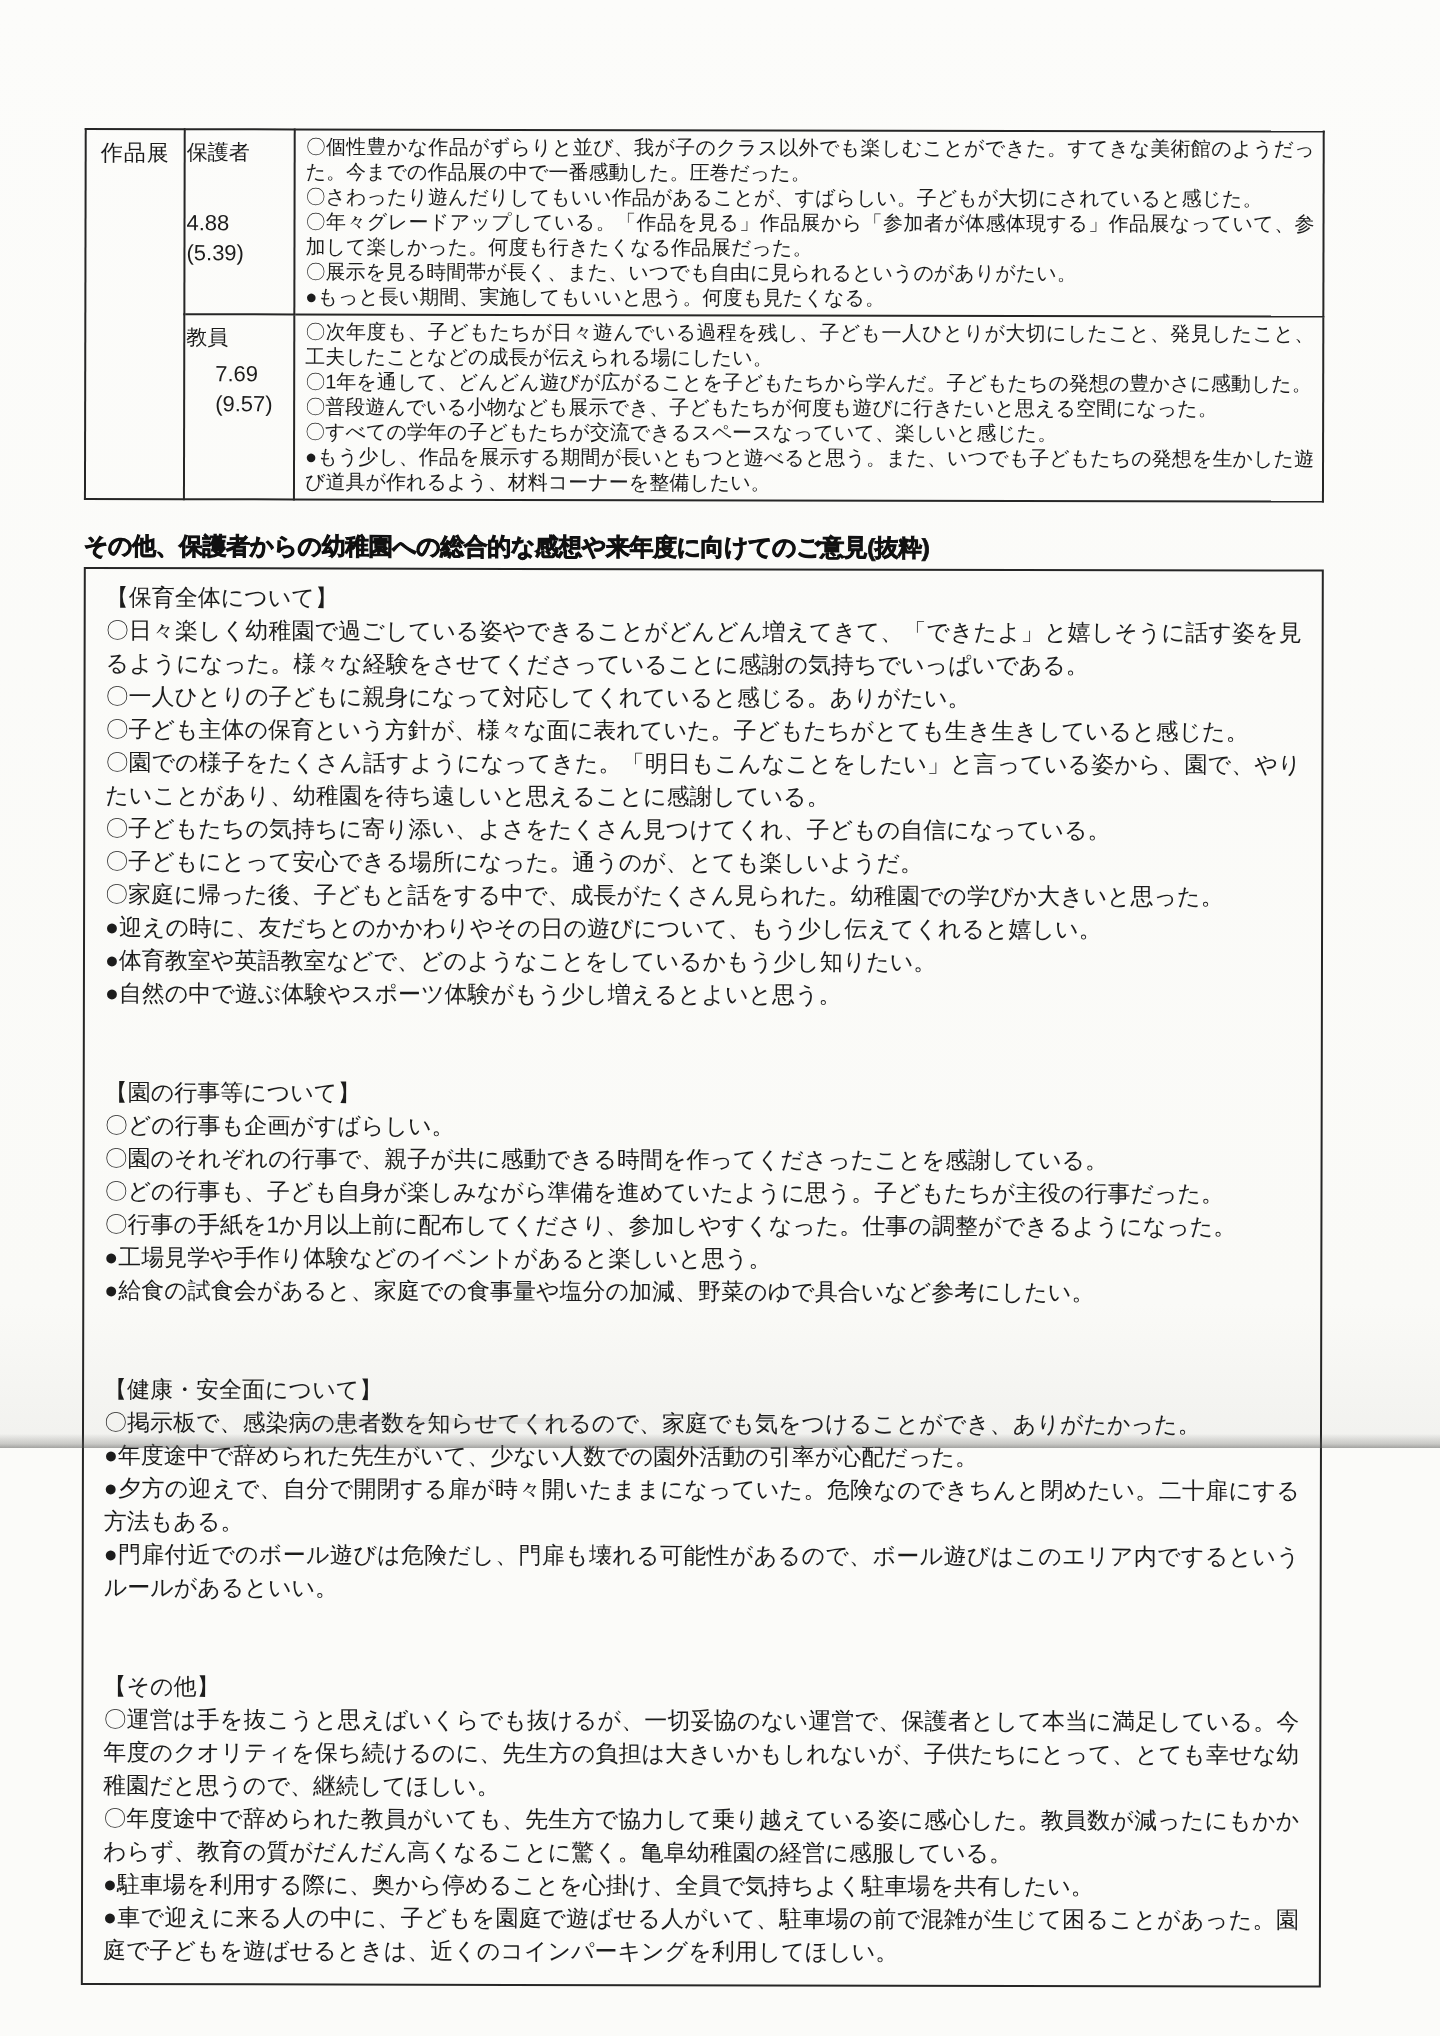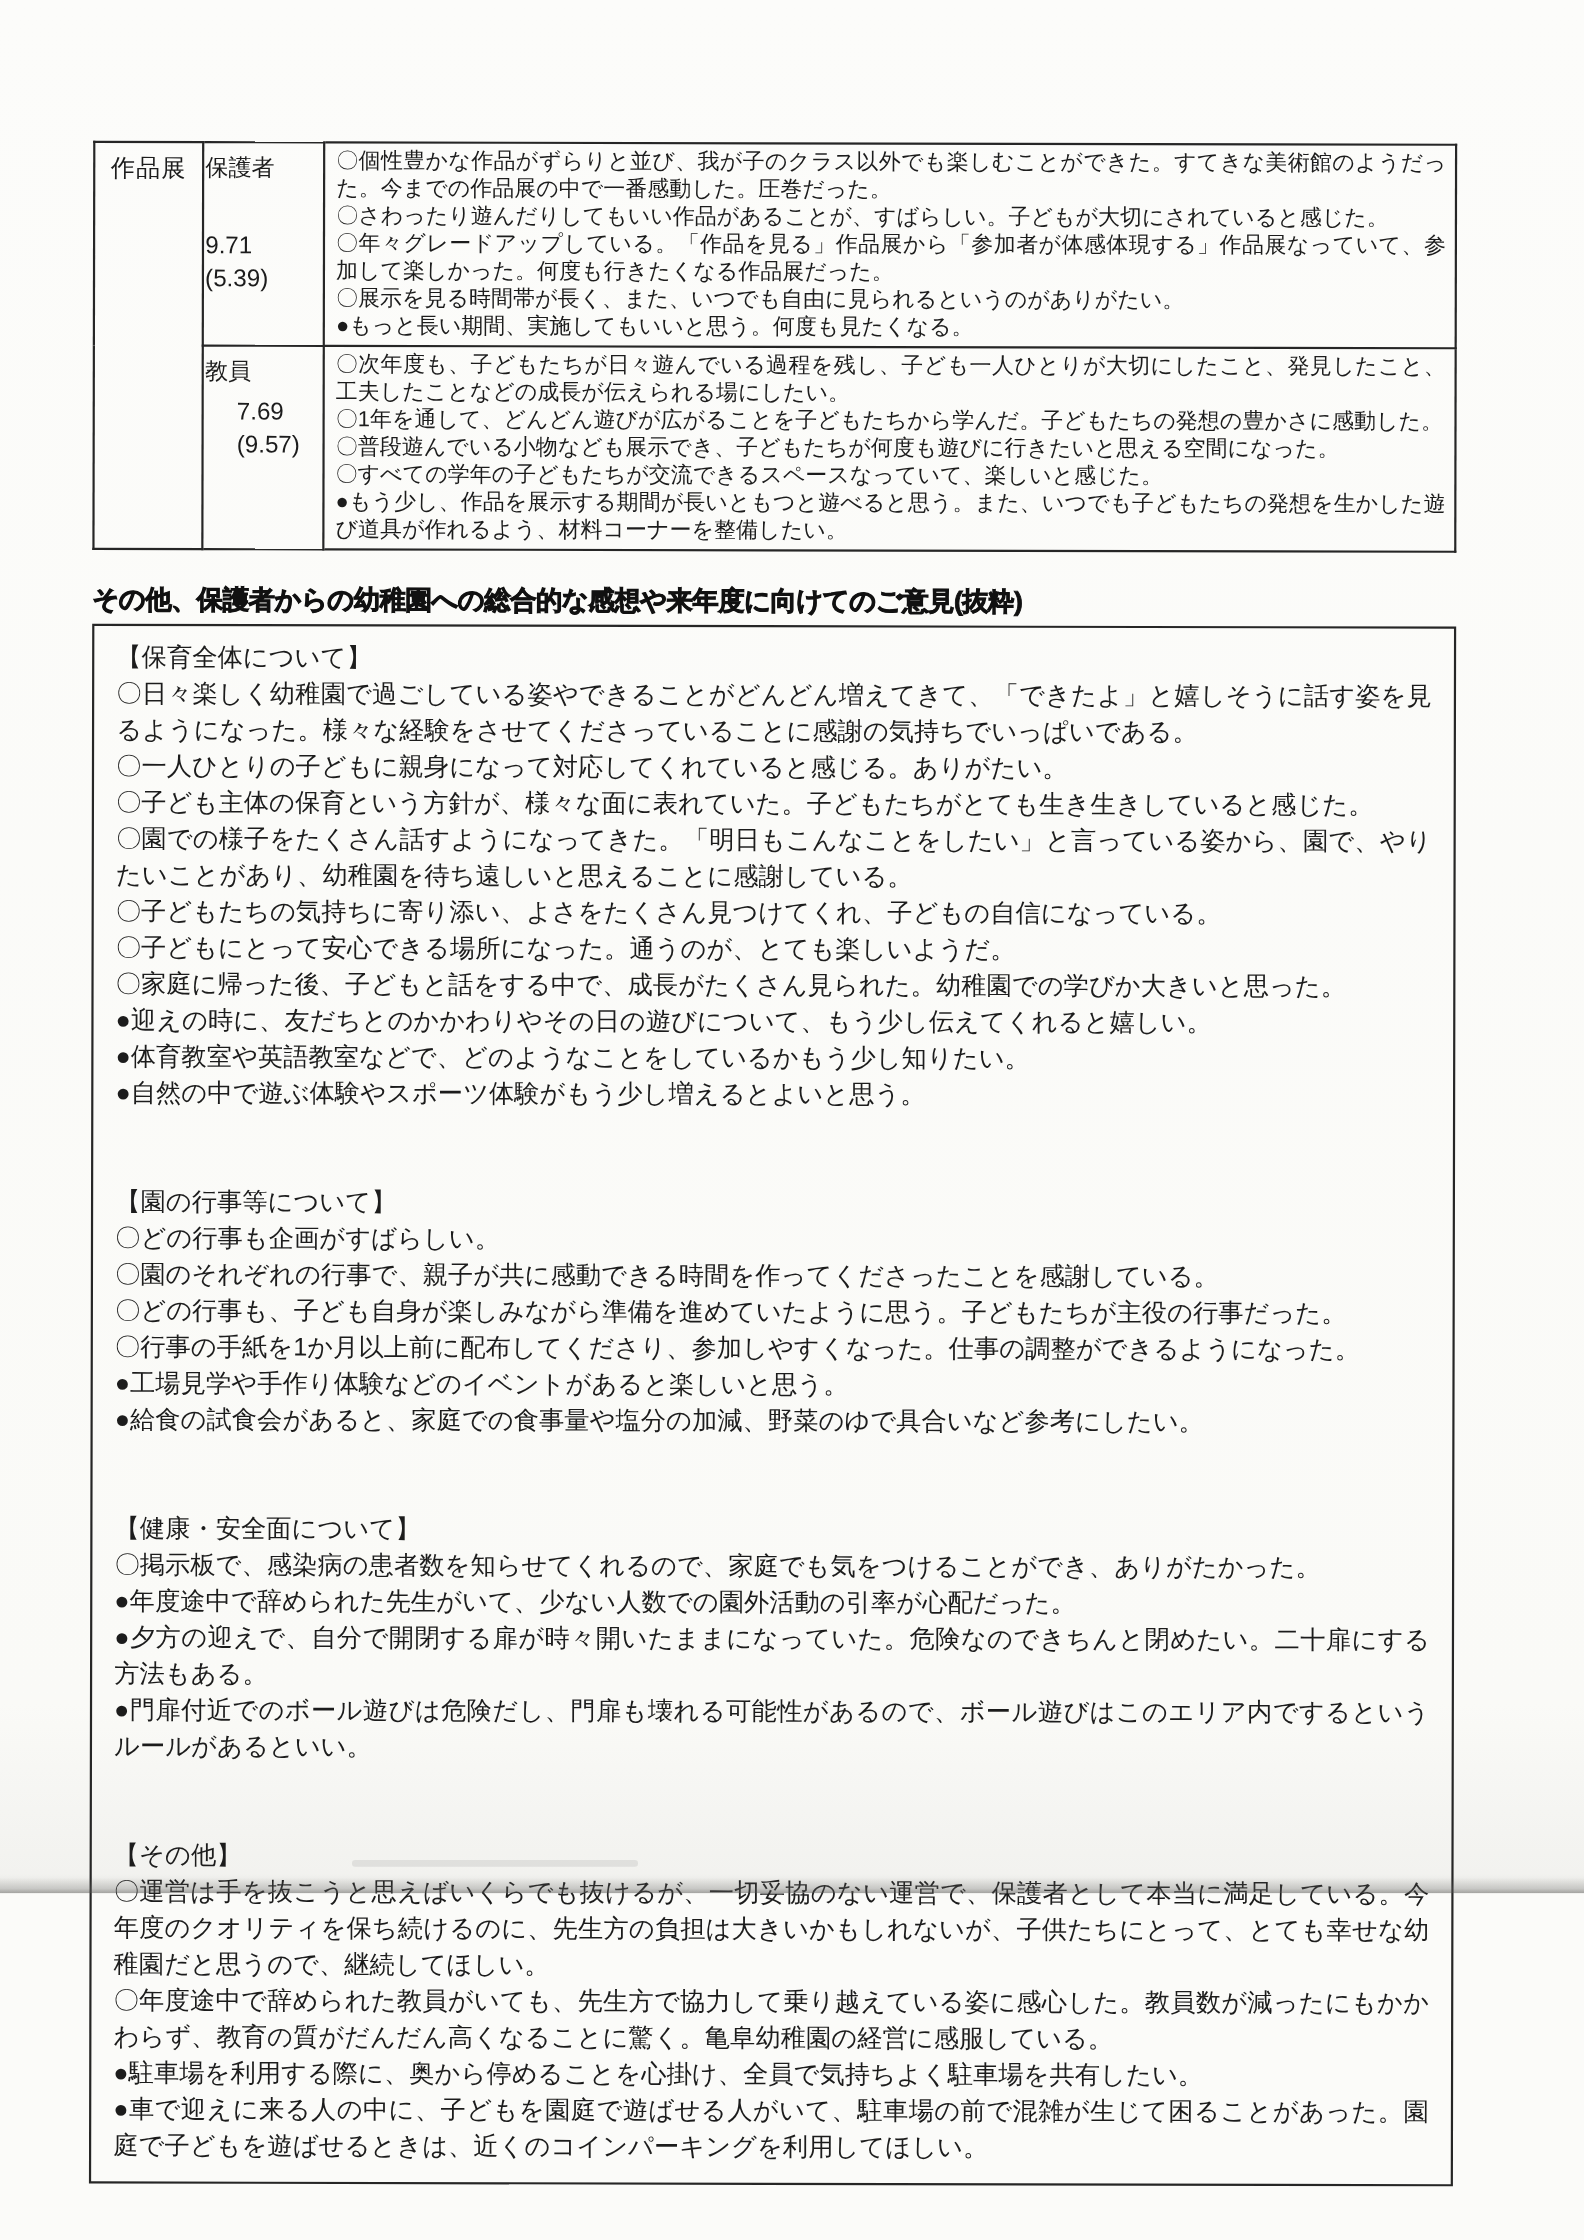--- a/index.html
+++ b/index.html
@@ -8,21 +8,21 @@
     width: 1440px;
     height: 2036px;
     overflow: hidden;
     background: #fbfbf9;
     font-family: "Liberation Sans", sans-serif;
     color: #1c1c1c;
   }
   .page {
     position: relative;
     width: 1440px;
-    height: 1721px;
+    height: 1448px;
     background: linear-gradient(180deg, #fcfcfa 0%, #fafaf7 90%, #f2f2ef 99%, #dededb 100%);
   }
   .content {
     position: absolute;
     left: 85px;
     top: 0;
     width: 1240px;
     transform: rotate(0.12deg);
     transform-origin: left top;
   }
@@ -122,21 +122,21 @@
 
     <table class="eval-table">
       <tbody>
           <tr>
         <td class="cat-cell" rowspan="2">
           <span>作品展</span>
         </td>
         <td class="resp-cell resp-parent">
           <div>保護者</div>
           <div class="score-block">
-            <div>9.71</div>
+            <div>4.88</div>
             <div>(5.39)</div>
           </div>
         </td>
         <td class="comments-cell">
           <div>
 
           <div class="comment">〇個性豊かな作品がずらりと並び、我が子のクラス以外でも楽しむことができた。すてきな美術館のようだった。今までの作品展の中で一番感動した。圧巻だった。</div>
                 <div class="comment">〇さわったり遊んだりしてもいい作品があることが、すばらしい。子どもが大切にされていると感じた。</div>
                 <div class="comment">〇年々グレードアップしている。「作品を見る」作品展から「参加者が体感体現する」作品展なっていて、参加して楽しかった。何度も行きたくなる作品展だった。</div>
                 <div class="comment">〇展示を見る時間帯が長く、また、いつでも自由に見られるというのがありがたい。</div>

